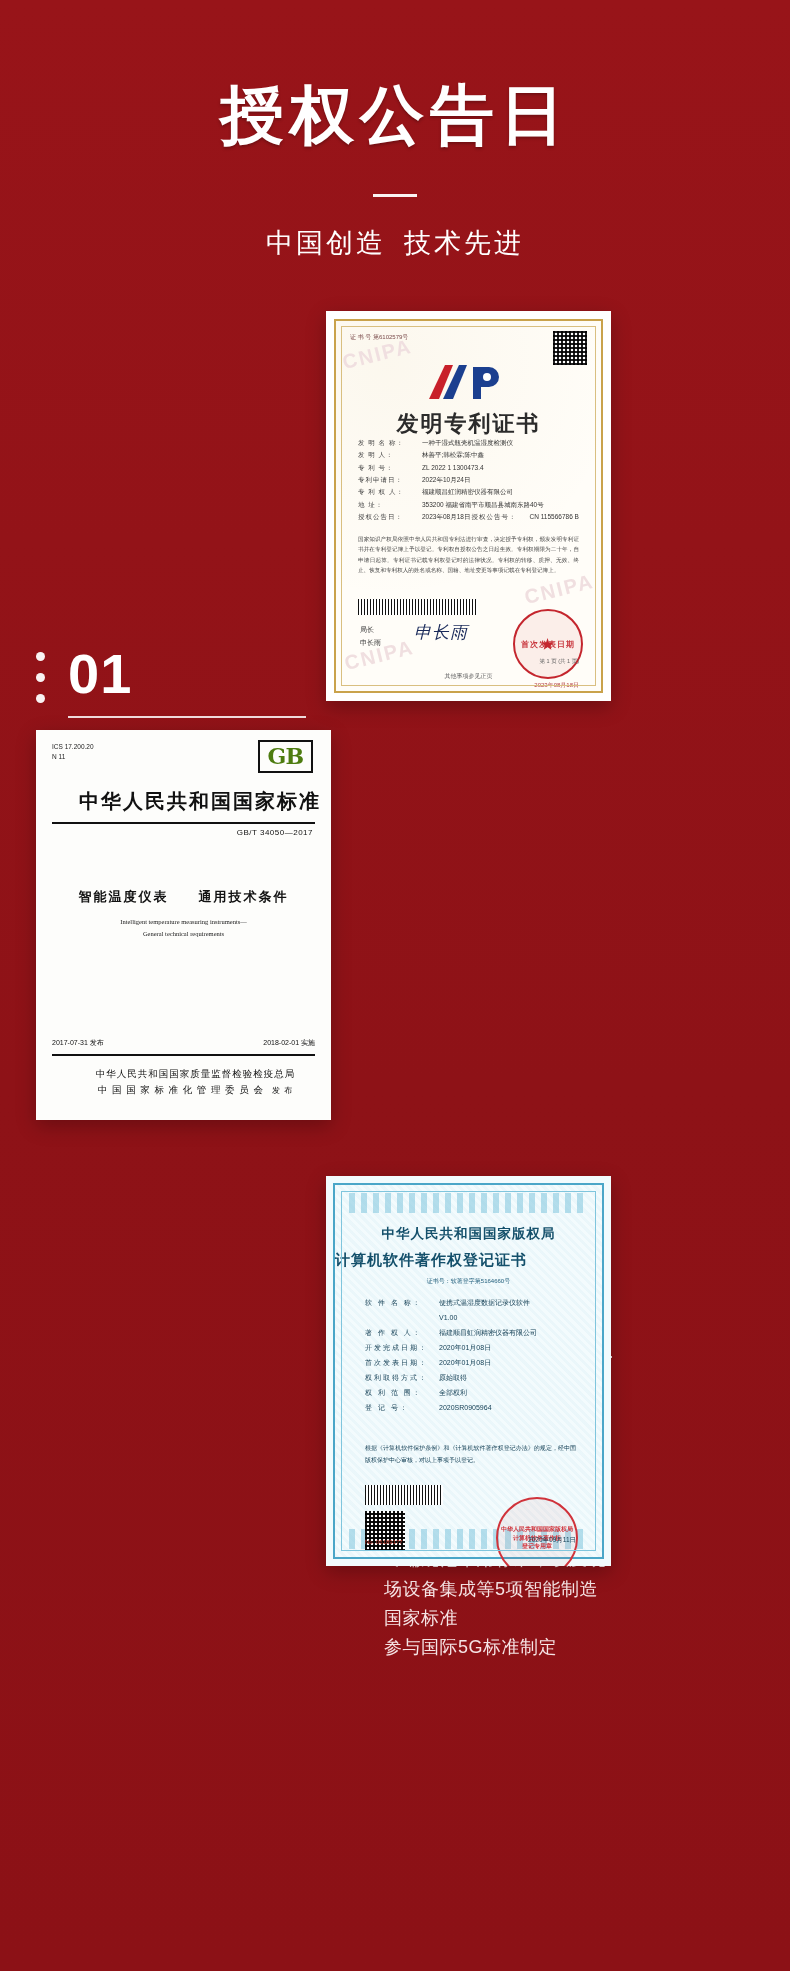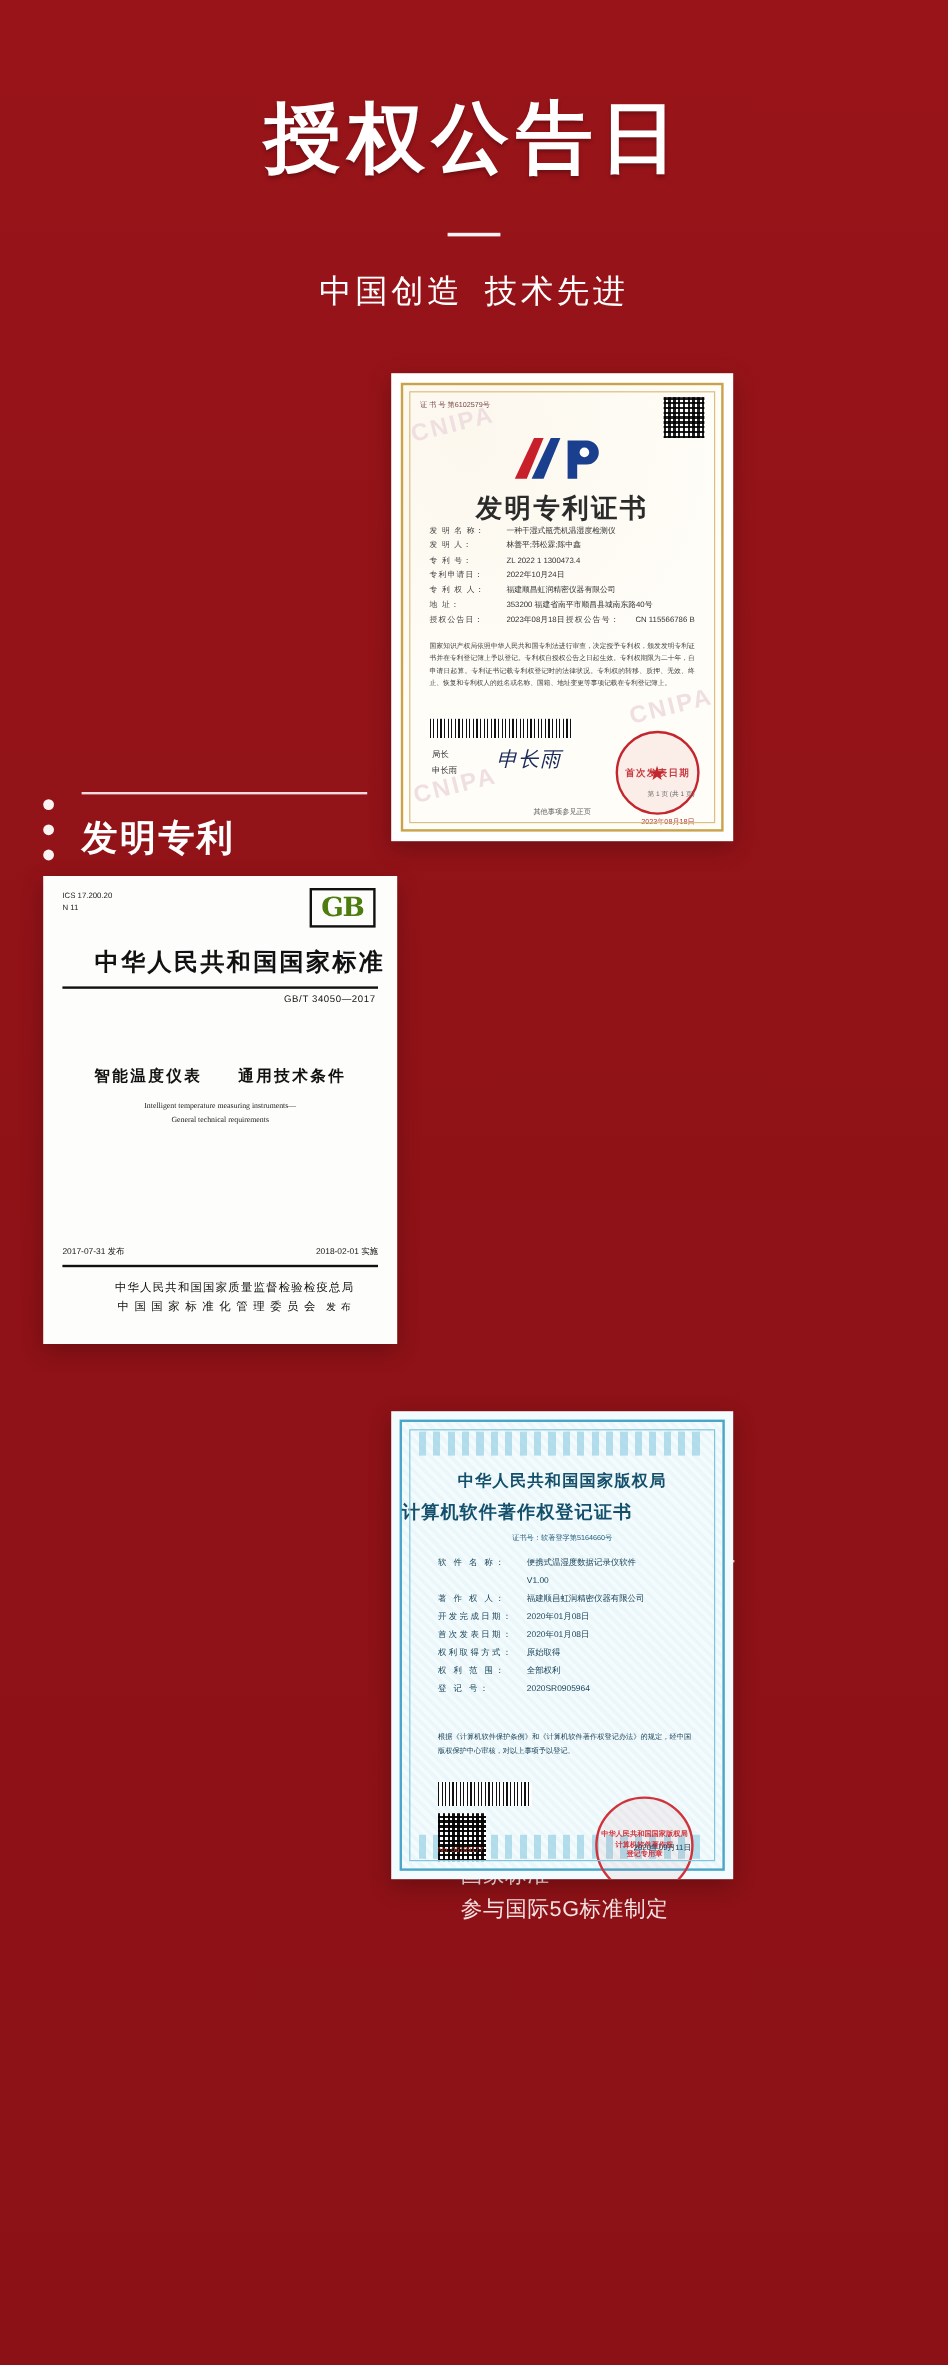--- a/index.html
+++ b/index.html
@@ -280,20 +280,21 @@
     </div>
   </div>
 
   <div class="block numbox" style="left:36px; top:385px; width:270px;">
     <div class="dots">
         <i></i>
         <i></i>
         <i></i>
       </div>
     <div style="padding-left:32px;">
+      <div class="num">01</div>
       <div class="numrule"></div>
       <div class="heading">发明专利</div>
       <div class="desc">产品获得低功耗温湿度检测仪、无纸记录仪等2项国家发明专利</div>
       <div class="botrule"></div>
     </div>
   </div>
 
   <div class="card" id="card-patent">
     <div class="pat-inner">
       <div class="pat-watermark" style="left:6px; top:22px; transform:rotate(-14deg);">CNIPA</div>

